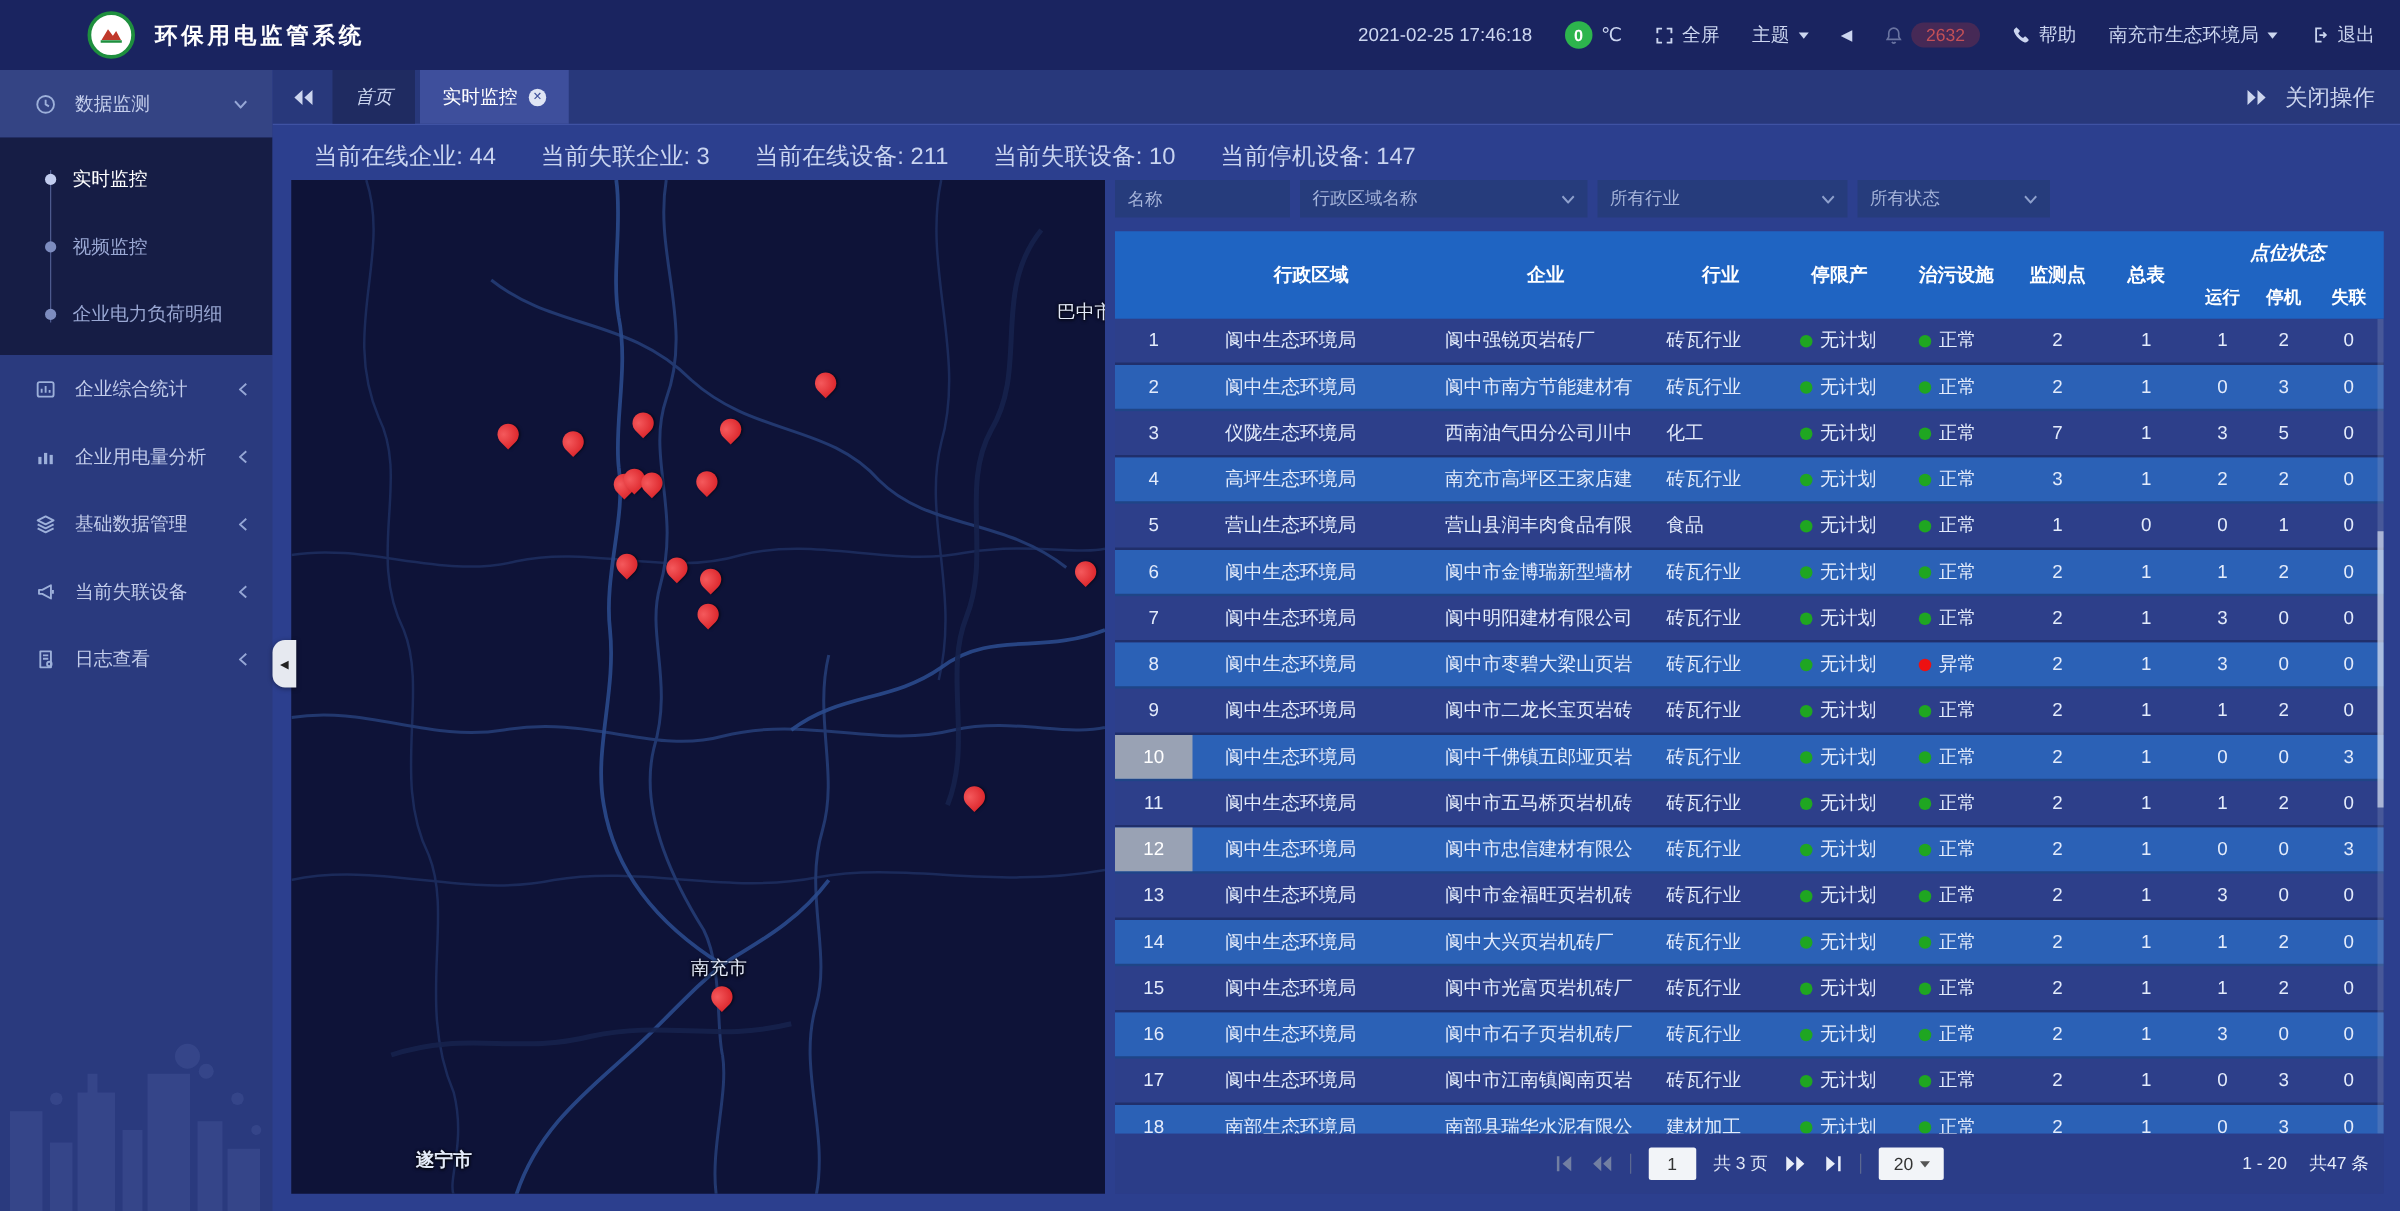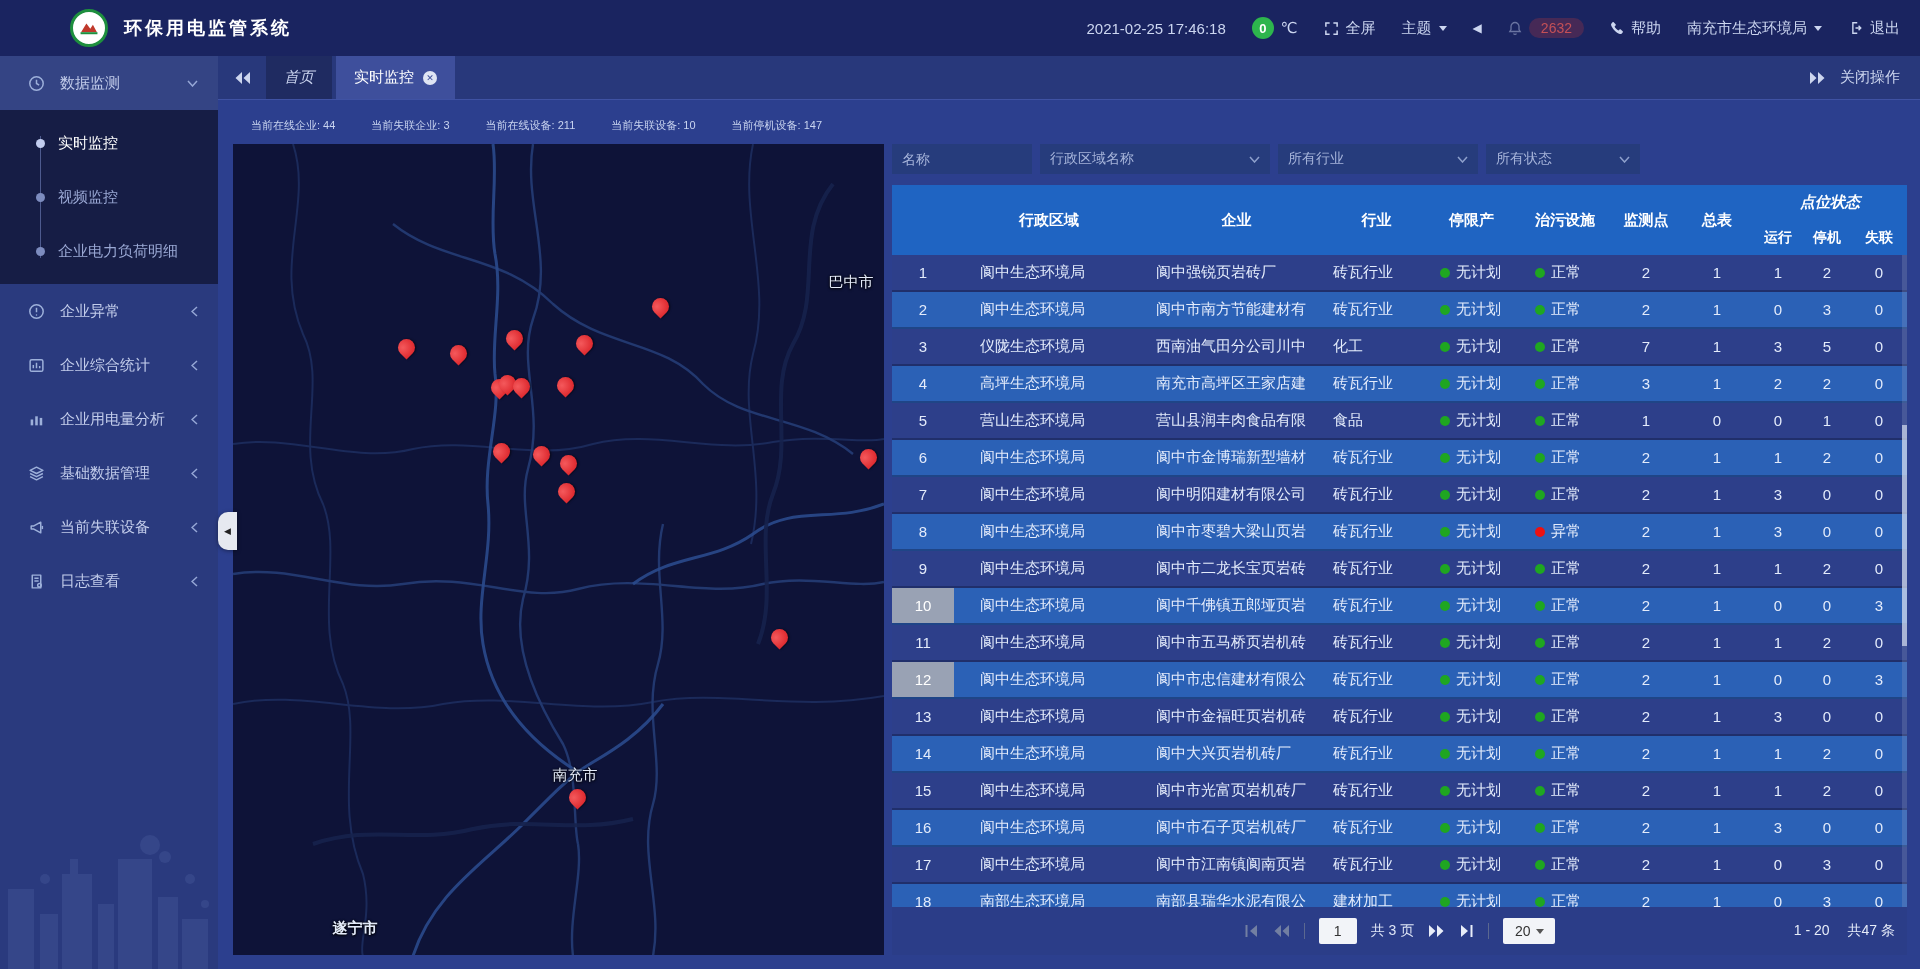--- a/index.html
+++ b/index.html
@@ -46,24 +46,24 @@
   
   .main { flex:1; display:flex; flex-direction:column; background:#2c3f8e; min-width:0; }
   .tabbar { height:44px; background:#28387b; display:flex; align-items:stretch; border-bottom:1px solid #3f52a3; }
   .tab-nav-btn { width:48px; display:flex; align-items:center; justify-content:center; color:#ccd5ee; cursor:pointer; }
   .tab { display:flex; align-items:center; gap:9px; padding:0 18px; font-size:15px; cursor:pointer; }
   .tab.inactive { background:#1f2b61; color:#c9d3ee;font-style:italic; }
   .tab.active { background:#3e4f9c; color:#fff; }
   .tab-close { width:14px; height:14px; border-radius:50%; background:#dfe5f4; color:#3c4e9a; font-size:9px;
     display:flex; align-items:center; justify-content:center; font-weight:bold; }
   .tabbar-right { margin-left:auto; display:flex; align-items:center; gap:14px; padding-right:20px;
-    color:#ccd5ee; font-size:15px; cursor:pointer; }
+    color:#ccd5ee; font-size:18px; cursor:pointer; }
 
   .content { flex:1; padding:10px 13px 14px 15px; display:flex; flex-direction:column; min-height:0; }
-  .stats-bar { height:30px; display:flex; align-items:center; gap:36px; color:#c9d4f0; font-size:11px; padding-left:18px; }
+  .stats-bar { height:30px; display:flex; align-items:center; gap:36px; color:#c9d4f0; font-size:19px; padding-left:18px; }
   .content-body { flex:1; display:flex; margin-top:4px; min-height:0; }
 
   
   .map-panel { width:651px; flex:0 0 auto; background:#0e1338; position:relative; overflow:hidden; }
   .map-roads { position:absolute; inset:0; }
   .city-label { position:absolute; color:#e4ebfa; font-size:15px; text-shadow:0 1px 3px #000, 0 0 2px #000;
     transform:translate(-50%,-50%); white-space:nowrap; }
   .pin { position:absolute; width:17px; height:17px; border-radius:50% 50% 50% 0; transform:rotate(-45deg);
     background:radial-gradient(circle at 35% 35%, #f4595c, #d6191f); box-shadow:1px 1px 2px rgba(0,0,0,.5);
     cursor:pointer; }
@@ -197,35 +197,20 @@
       <span>实时监控</span>
           </div>
           <div class="submenu-item">
       <span class="dot"></span>
       <span>视频监控</span>
           </div>
           <div class="submenu-item">
       <span class="dot"></span>
       <span>企业电力负荷明细</span>
           </div>
-        </div>
-        <div class="menu-group">
-    <span class="mg-icon">
-            <svg viewBox="0 0 16 16" width="17" height="17" fill="none" stroke="#9db0da" stroke-width="1.4">
-              <circle cx="8" cy="8" r="6.3"></circle>
-              <path d="M8 4.5v4.2"></path>
-              <circle cx="8" cy="11.2" r="0.7" fill="#9db0da" stroke="none"></circle>
-            </svg>
-          </span>
-    <span class="mg-label">企业异常</span>
-    <span class="mg-chev">
-            <svg width="7" height="11">
-              <polyline points="6,1 1,5.5 6,10" stroke="#96a7d6" fill="none" stroke-width="1.5"></polyline>
-            </svg>
-          </span>
         </div>
         <div class="menu-group">
     <span class="mg-icon">
             <svg viewBox="0 0 16 16" width="17" height="17" fill="none" stroke="#9db0da" stroke-width="1.4">
               <rect x="2" y="2.5" width="12" height="11" rx="1.5"></rect>
               <path d="M5 10.5V7.5M8 10.5V5.5M11 10.5V8.5"></path>
             </svg>
           </span>
     <span class="mg-label">企业综合统计</span>
     <span class="mg-chev">
@@ -388,21 +373,21 @@
               <div class="pin" style="left:324px; top:233px;"></div>
               <div class="pin" style="left:260px; top:299px;"></div>
               <div class="pin" style="left:300px; top:302px;"></div>
               <div class="pin" style="left:327px; top:311px;"></div>
               <div class="pin" style="left:325px; top:339px;"></div>
               <div class="pin" style="left:627px; top:305px;"></div>
               <div class="pin" style="left:538px; top:485px;"></div>
               <div class="pin" style="left:336px; top:645px;"></div>
             </div>
           <div>
-              <div class="city-label" style="left:618px; top:106px;margin-top:32px;">巴中市</div>
+              <div class="city-label" style="left:635px; top:106px;">巴中市</div>
               <div class="city-label" style="left:342px; top:631px;">南充市</div>
               <div class="city-label" style="left:122px; top:784px;font-weight:bold;">遂宁市</div>
             </div>
         </div>
 
         <div class="right-panel">
           <div class="filter-row">
             <input class="finput f-name" placeholder="名称" style="">
             <div class="fbox f-region">
               <span>行政区域名称</span>

